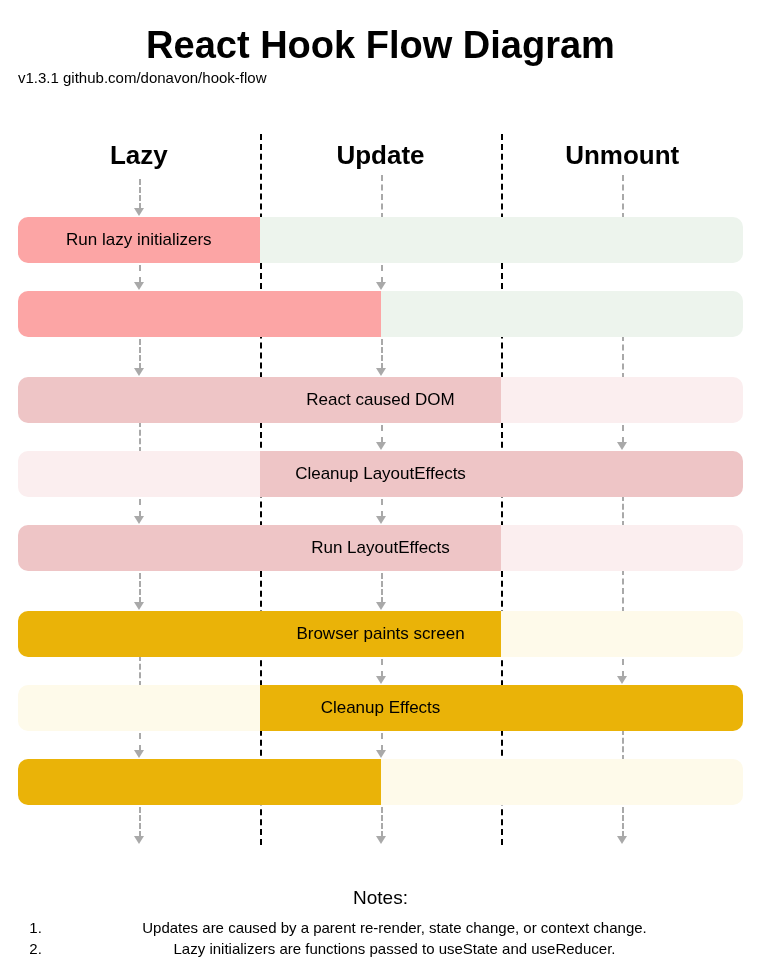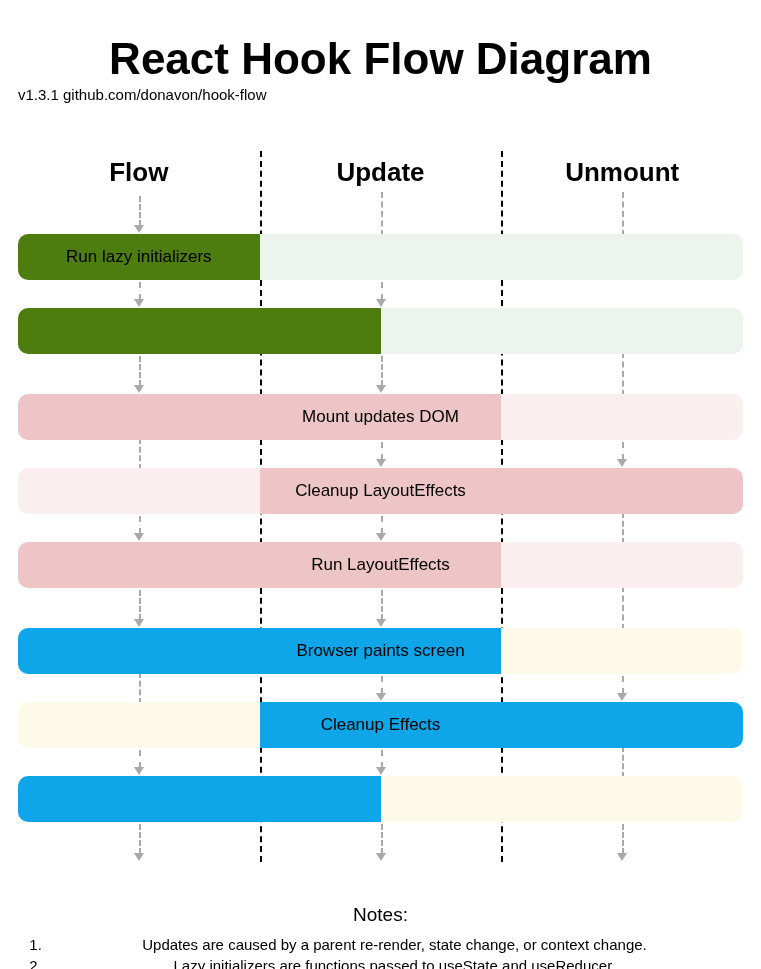--- a/index.html
+++ b/index.html
@@ -5,23 +5,23 @@
 * { box-sizing: border-box; margin: 0; padding: 0; }
 body {
   font-family: -apple-system, BlinkMacSystemFont, "Segoe UI", Helvetica, Arial, sans-serif;
   width: 761px;
   background: #fff;
   color: #000;
   padding: 10px 18px 20px 18px;
 }
 .title {
   text-align: center;
-  font-size: 44px;
+  font-size: 38px;
   font-weight: 800;
-  margin-top: 24px;
+  margin-top: 14px;
 }
 .subtitle {
   font-size: 15px;
   margin-top: 2px;
   margin-bottom: 48px;
 }
 .grid {
   position: relative;
 }
 .headers {
@@ -54,25 +54,25 @@
   align-items: center;
   justify-content: center;
   font-size: 17px;
   font-weight: 400;
 }
 
 .stage-row .stage-cell:first-child { border-top-left-radius: 10px; border-bottom-left-radius: 10px; }
 .stage-row .stage-cell:last-child  { border-top-right-radius: 10px; border-bottom-right-radius: 10px; }
 
 
-.green-strong { background: #4d7c0f; }
+.green-strong { background: #fca5a5; }
 .green-faint  { background: #edf4ed; }
 .red-strong   { background: #eec5c6; }
 .red-faint    { background: #fbeeef; }
-.yellow-strong{ background: #0ea5e9; }
+.yellow-strong{ background: #eab308; }
 .yellow-faint { background: #fefaea; }
 
 .gap-row {
   display: flex;
   height: 28px;
   position: relative;
 }
 .gap-big { height: 40px; }
 .gap-cell {
   flex: 1;
@@ -127,21 +127,21 @@
 <body>
 
 <h1 class="title">React Hook Flow Diagram</h1>
 <div class="subtitle">v1.3.1 github.com/donavon/hook-flow</div>
 
 <div class="grid">
   <div class="vline" style="left:33.33%"></div>
   <div class="vline" style="left:66.66%"></div>
 
   <div class="headers">
-    <div class="col">Flow</div>
+    <div class="col">Lazy</div>
     <div class="col">Update</div>
     <div class="col">Unmount</div>
   </div>
 
   <div class="gap-row gap-big">
     <div class="gap-cell has-arrow"></div>
     <div class="gap-cell line-only"></div>
     <div class="gap-cell line-only"></div>
   </div>
 
@@ -163,21 +163,21 @@
   </div>
 
   <div class="gap-row gap-big">
     <div class="gap-cell has-arrow"></div>
     <div class="gap-cell has-arrow"></div>
     <div class="gap-cell line-only"></div>
   </div>
 
   <div class="stage-row">
     <div class="stage-cell red-strong"></div>
-    <div class="stage-cell red-strong">Mount updates DOM</div>
+    <div class="stage-cell red-strong">React caused DOM</div>
     <div class="stage-cell red-faint"></div>
   </div>
 
   <div class="gap-row">
     <div class="gap-cell line-only"></div>
     <div class="gap-cell has-arrow"></div>
     <div class="gap-cell has-arrow"></div>
   </div>
 
   <div class="stage-row">

